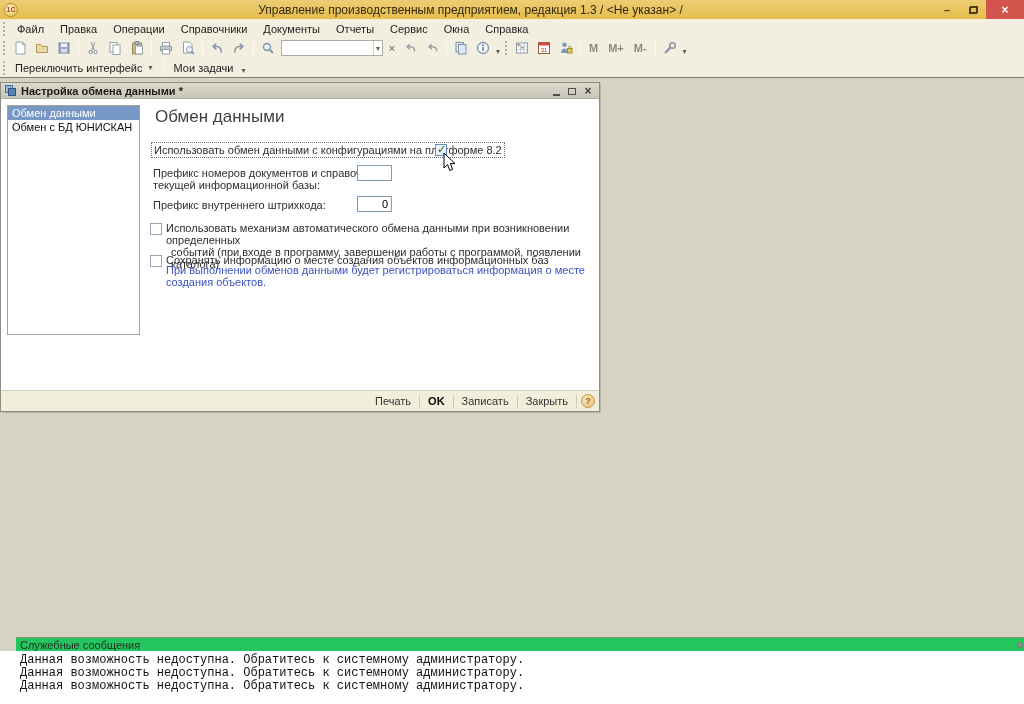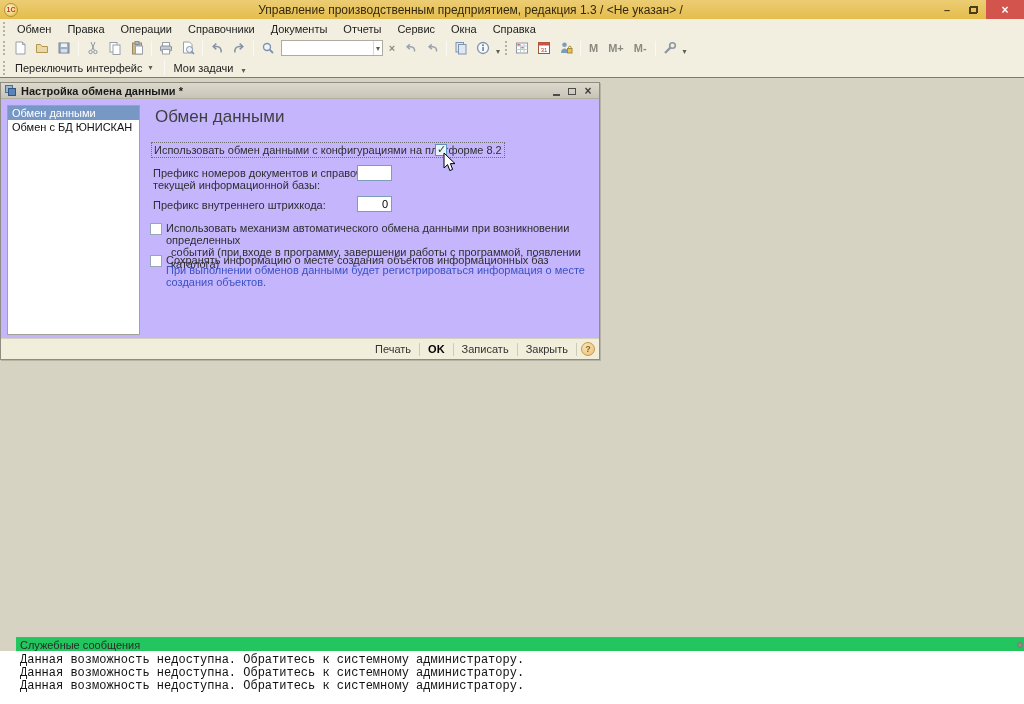--- a/index.html
+++ b/index.html
@@ -37,22 +37,22 @@
   .dd-low { position:relative; top:3px; }
   .combo { display:flex; align-items:center; width:102px; height:16px; border:1px solid #aeaba0; background:#fff; margin:0 2px; }
   .combo input { flex:1; width:80px; border:none; outline:none; height:12px; font-size:11px; font-family:inherit; }
   .combo .dd-arrow { border-left:1px solid #d8d5c6; height:14px; display:flex; align-items:center; }
   .iface-btn { display:flex; align-items:center; padding:2px 6px; color:#1c1c1c; }
 
   
   .workspace { position:absolute; left:0; top:78px; width:1024px; height:559px; background:#d6d3c2; }
 
   
-  .dialog { position:absolute; left:5px; top:82px; width:600px; height:278px;
-    background:#c4b5fd; border:1px solid #8f8c82; box-shadow:1px 1px 0 rgba(0,0,0,.15); }
+  .dialog { position:absolute; left:5px; top:82px; width:600px; height:330px;
+    background:#ffffff; border:1px solid #8f8c82; box-shadow:1px 1px 0 rgba(0,0,0,.15); }
   .dlg-titlebar { position:absolute; left:0; top:0; width:598px; height:16px;
     background:linear-gradient(#dcd9cd,#c8c5b7); display:flex; align-items:center; border-bottom:1px solid #b2afa2; }
   .dlg-icon { width:11px; height:11px; margin:0 5px 0 4px; }
   .dlg-title { font-weight:bold; font-size:11px; color:#191919; }
   .dlg-controls { position:absolute; right:3px; top:0; height:16px; display:flex; align-items:center; }
   .dlg-ctrl { width:16px; height:14px; display:flex; align-items:center; justify-content:center; color:#3c3c3c; }
   .dlg-min-bar { width:7px; height:2px; background:#4c4c4c; margin-top:7px; }
   .dlg-max-box { width:8px; height:7px; border:1px solid #4c4c4c; }
   .dlg-close-x { font-size:12px; font-weight:bold; }
 
@@ -110,21 +110,21 @@
           <span class="restore-glyph"></span>
         </div>
       <div class="wc-close">
           <span>×</span>
         </div>
     </div>
   </div>
 
   <div class="bar menubar">
     <span class="grip"></span>
-    <span class="menu-item">Обмен</span>
+    <span class="menu-item">Файл</span>
     <span class="menu-item">Правка</span>
     <span class="menu-item">Операции</span>
     <span class="menu-item">Справочники</span>
     <span class="menu-item">Документы</span>
     <span class="menu-item">Отчеты</span>
     <span class="menu-item">Сервис</span>
     <span class="menu-item">Окна</span>
     <span class="menu-item">Справка</span>
   </div>
 

